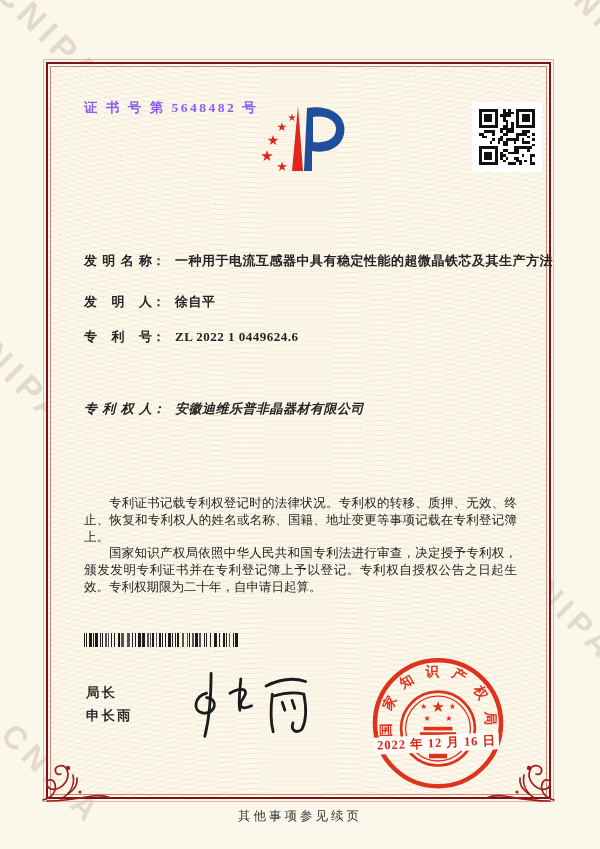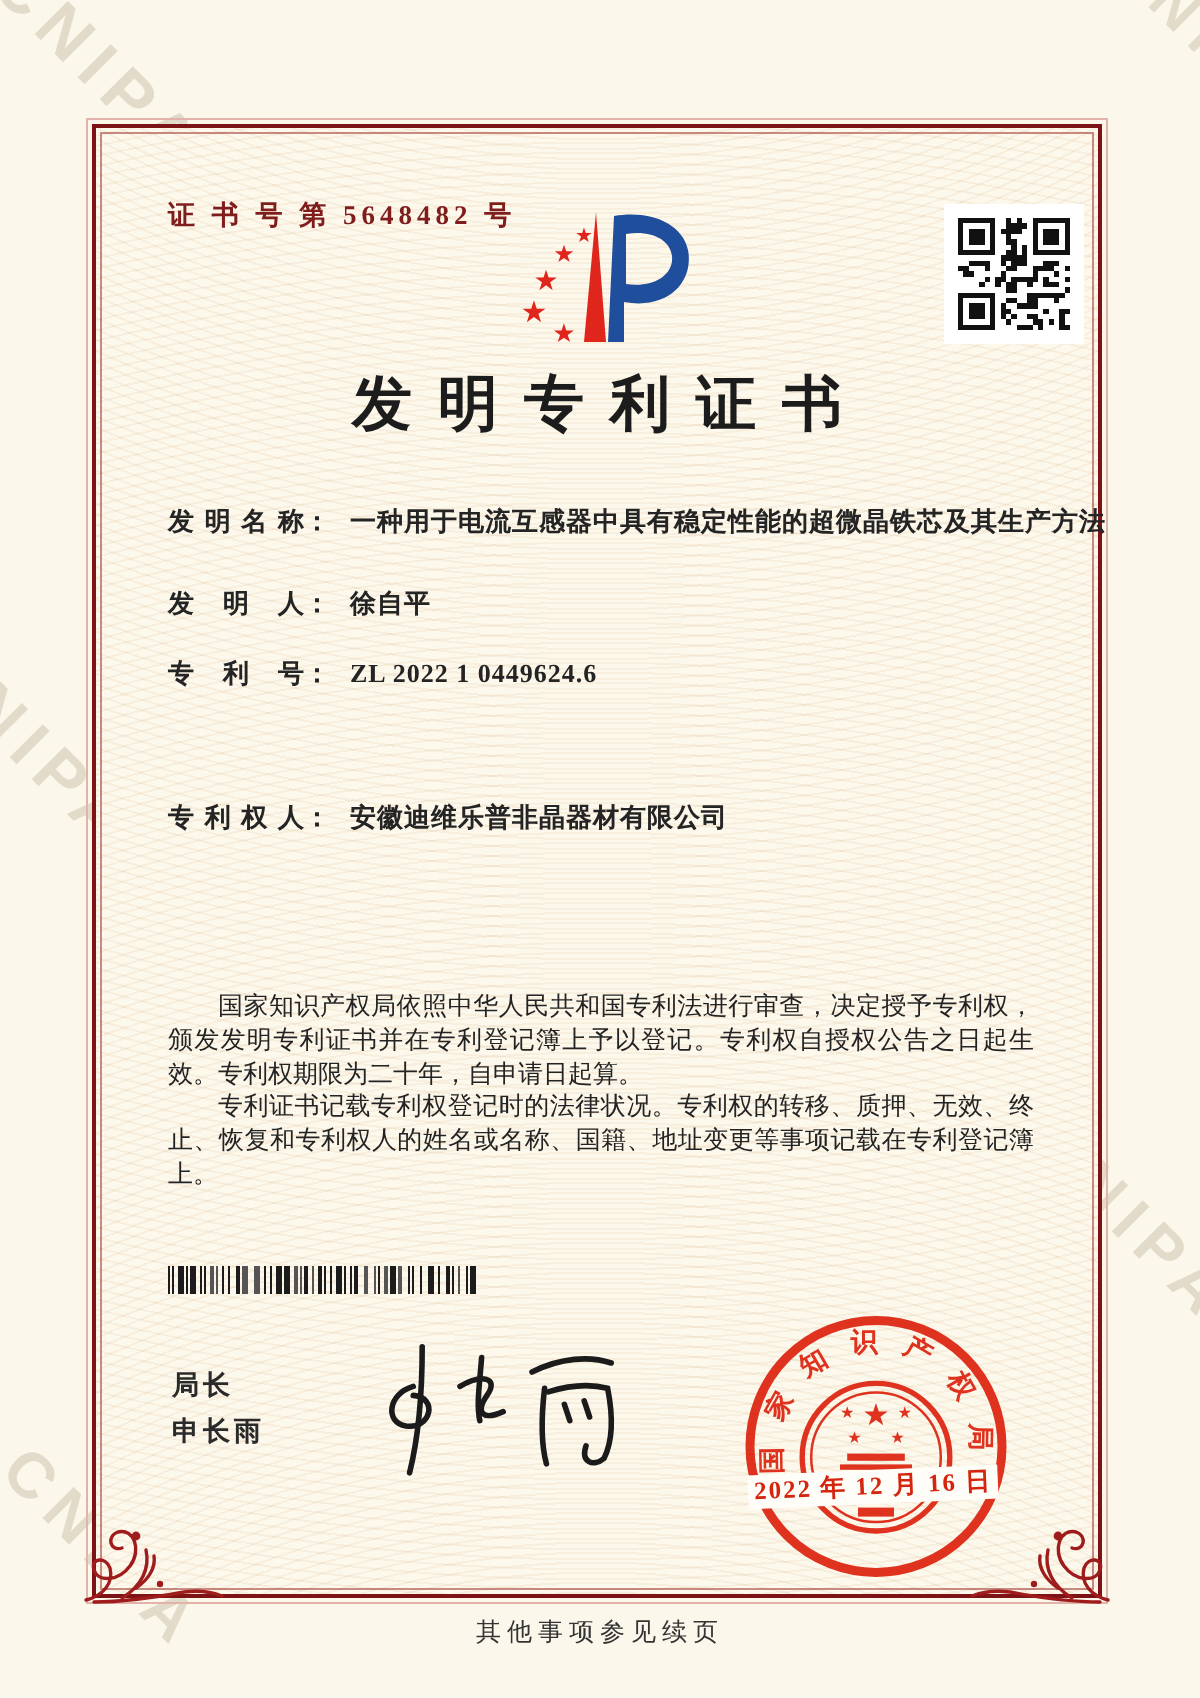--- a/index.html
+++ b/index.html
@@ -24,21 +24,21 @@
       repeating-radial-gradient(circle at 50% 160%, rgba(199,152,96,0.10) 0 1px, rgba(0,0,0,0) 1px 5px),
       #fdf8ec;
     z-index:1; }
   .frame::after { content:""; position:absolute; inset:2px; border:1px solid rgba(158,50,42,0.55); pointer-events:none; }
 
   .flourish { position:absolute; z-index:4; }
   .flourish.br { transform:scaleX(-1); }
 
   
   .cert-no { position:absolute; left:84px; top:99px; font-size:13.5px; font-weight:600;
-             letter-spacing:2.5px; color:#7f1d1d; z-index:2; }
+             letter-spacing:2.5px; color:#8b5cf6; z-index:2; }
   .logo { position:absolute; left:252px; top:103px; z-index:2; }
   .qr-box { position:absolute; left:472px; top:102px; width:70px; height:70px; background:#fff;
             z-index:2; display:flex; align-items:center; justify-content:center; }
   .title { position:absolute; left:46px; top:182px; width:505px; text-align:center;
            font-size:30px; font-weight:700; color:#1c1c1c; letter-spacing:13px; text-indent:13px;
            z-index:2; }
 
   
   .row { position:absolute; left:84px; z-index:2; font-size:13px; font-weight:700;
          color:#242424; white-space:nowrap; }
@@ -342,38 +342,37 @@
         <rect x="19" y="19" width="1" height="1" fill="#111"></rect>
         <rect x="11" y="20" width="1" height="1" fill="#111"></rect>
         <rect x="12" y="20" width="1" height="1" fill="#111"></rect>
         <rect x="13" y="20" width="1" height="1" fill="#111"></rect>
         <rect x="15" y="20" width="1" height="1" fill="#111"></rect>
         <rect x="19" y="20" width="1" height="1" fill="#111"></rect>
         <rect x="20" y="20" width="1" height="1" fill="#111"></rect>
       </svg>
   </div>
 
-  <div class="title">发明专利证书</div>
 
   <div class="row" style="top:252px;">
     <span class="lbl">发明名称</span><span>：</span><span class="val">一种用于电流互感器中具有稳定性能的超微晶铁芯及其生产方法</span>
   </div>
   <div class="row" style="top:293px;">
     <span class="lbl">发明人</span><span>：</span><span class="val">徐自平</span>
   </div>
   <div class="row" style="top:328px;">
     <span class="lbl">专利号</span><span>：</span><span class="val">ZL 2022 1 0449624.6</span>
   </div>
-  <div class="row" style="top:400px;">
+  <div class="row" style="top:400px;font-style:italic;">
     <span class="lbl">专利权人</span><span>：</span><span class="val">安徽迪维乐普非晶器材有限公司</span>
   </div>
 
   <div class="body-text">
+    <p>专利证书记载专利权登记时的法律状况。专利权的转移、质押、无效、终止、恢复和专利权人的姓名或名称、国籍、地址变更等事项记载在专利登记簿上。</p>
     <p>国家知识产权局依照中华人民共和国专利法进行审查，决定授予专利权，颁发发明专利证书并在专利登记簿上予以登记。专利权自授权公告之日起生效。专利权期限为二十年，自申请日起算。</p>
-    <p>专利证书记载专利权登记时的法律状况。专利权的转移、质押、无效、终止、恢复和专利权人的姓名或名称、国籍、地址变更等事项记载在专利登记簿上。</p>
   </div>
 
   <div class="barcode" id="barcode">
       <i style="width: 1px; background: rgb(28, 28, 28); margin-right: 1px;"></i>
       <i style="width: 1px; background: rgb(28, 28, 28); margin-right: 2px;"></i>
       <i style="width: 3px; background: rgb(28, 28, 28); margin-right: 1px;"></i>
       <i style="width: 1px; background: rgb(28, 28, 28); margin-right: 1px;"></i>
       <i style="width: 3px; background: rgb(28, 28, 28); margin-right: 2px;"></i>
       <i style="width: 1px; background: rgb(28, 28, 28); margin-right: 1px;"></i>
       <i style="width: 1px; background: rgb(28, 28, 28); margin-right: 2px;"></i>

